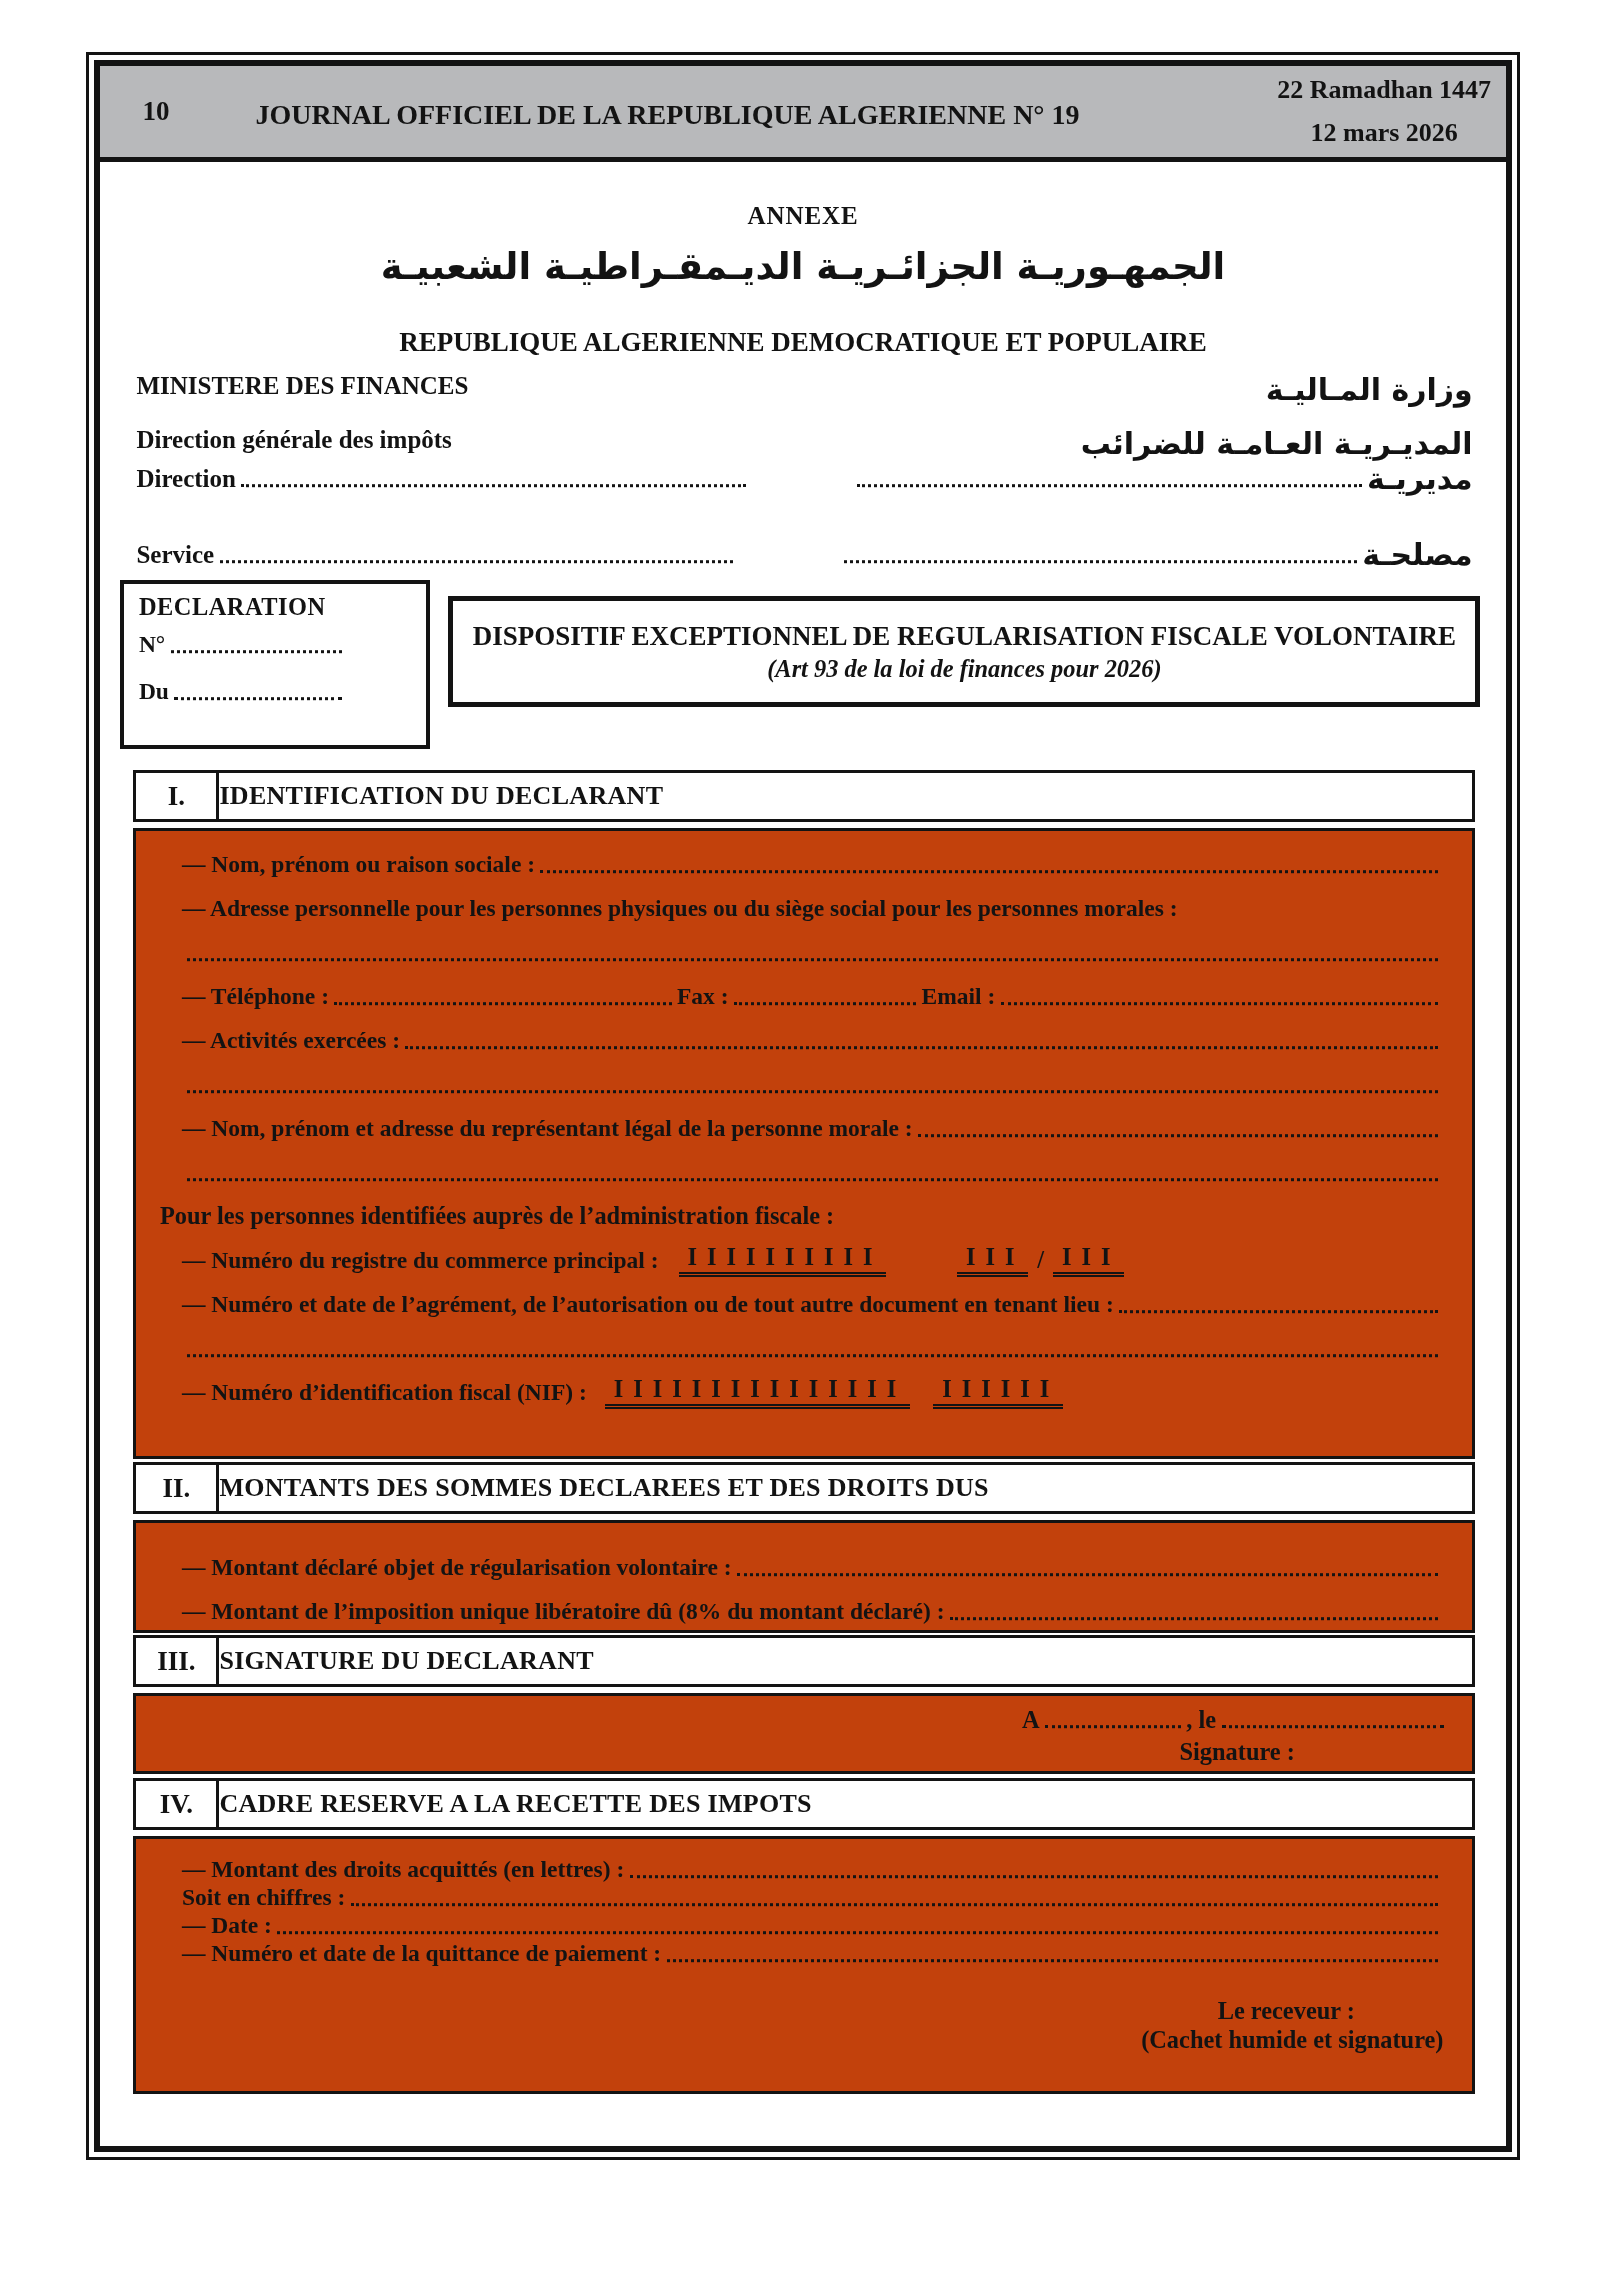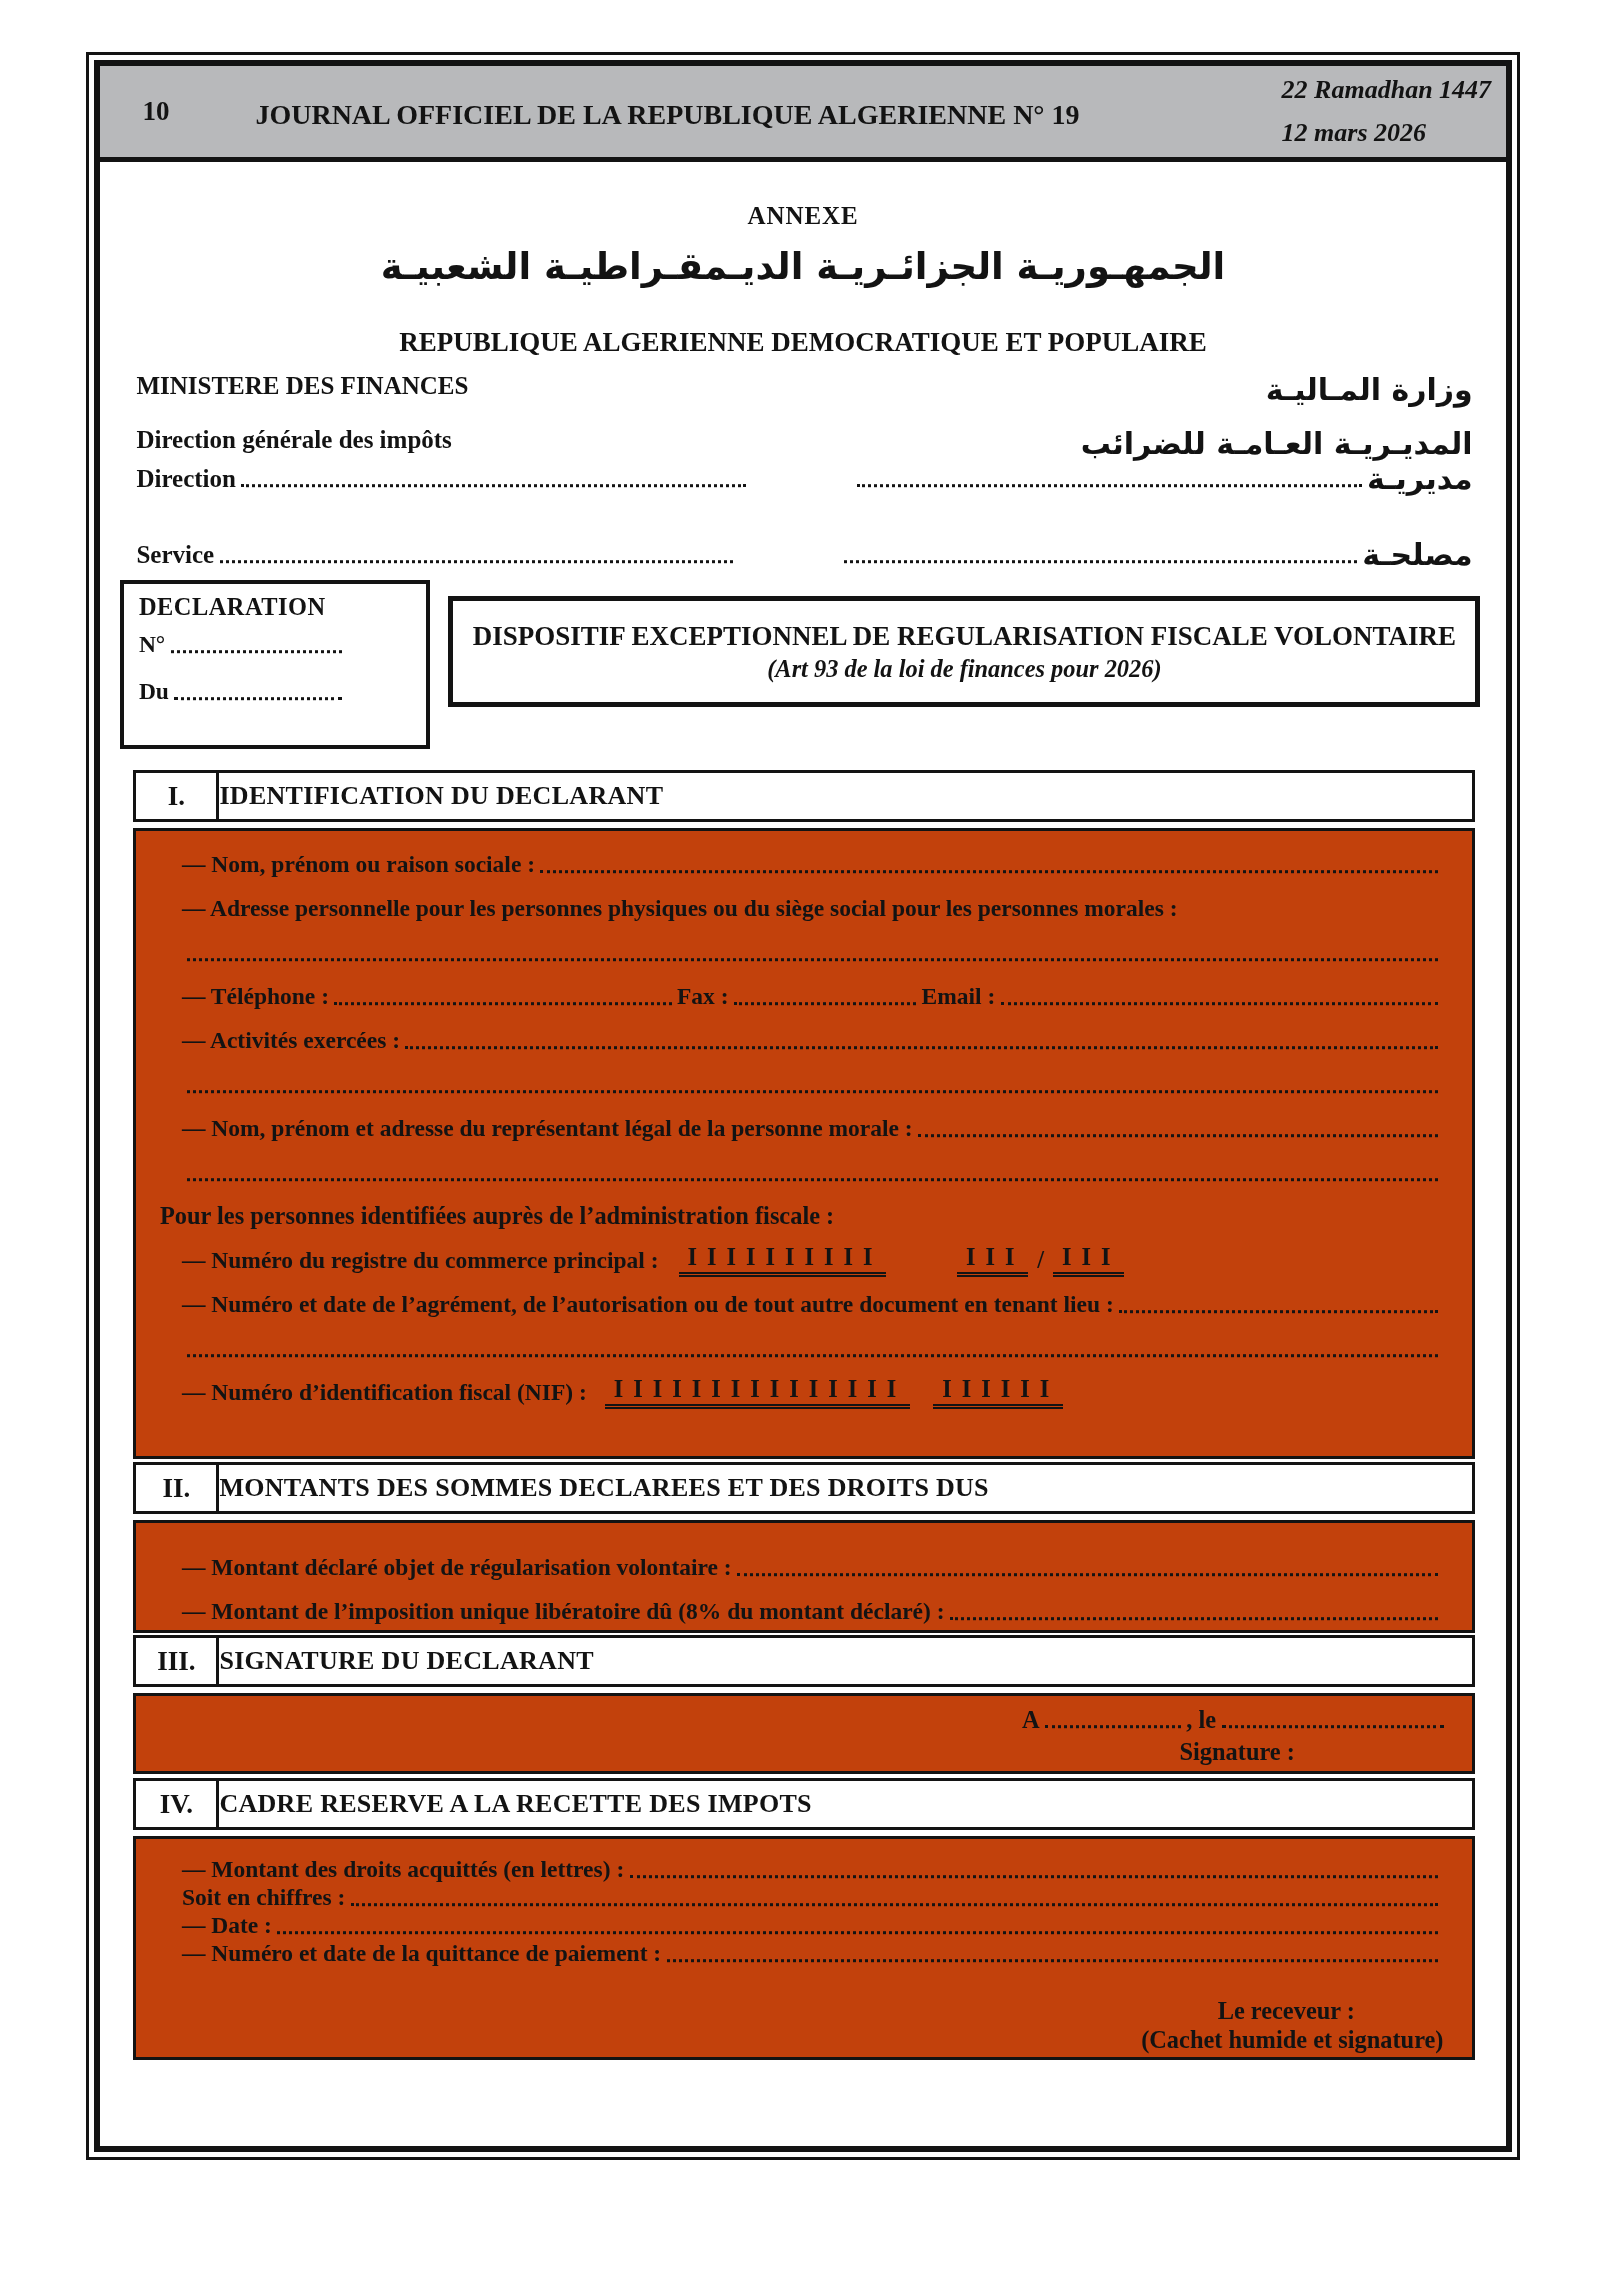--- a/index.html
+++ b/index.html
@@ -7,21 +7,21 @@
         font-family:"Liberation Serif","DejaVu Serif",serif;color:#131313;overflow:hidden;}
 
   
   .frame{position:absolute;left:86px;top:52px;width:1434px;height:2108px;border:3.6px solid #131313;box-sizing:border-box;}
   .frame-inner{position:absolute;left:5.4px;top:5.4px;right:5.4px;bottom:5.4px;border:6.3px solid #131313;}
 
   
   .band{position:absolute;left:0;top:0;right:0;height:96px;background:#b8b9bb;border-bottom:5.4px solid #131313;box-sizing:border-box;}
   .band-number{position:absolute;left:42px;top:30px;font-size:27px;font-weight:bold;}
   .band-title{position:absolute;left:109px;right:380px;top:33px;text-align:center;font-size:28px;font-weight:bold;white-space:nowrap;}
-  .band-dates{position:absolute;right:14.5px;top:1.8px;text-align:left;font-size:26px;font-weight:bold;line-height:43px;font-style:italic;}
+  .band-dates{position:absolute;right:14.5px;top:1.8px;text-align:center;font-size:26px;font-weight:bold;line-height:43px;}
 
   
   .annexe{position:absolute;left:0;right:0;top:136px;text-align:center;font-size:25px;font-weight:bold;letter-spacing:0.9px;}
   .republic-ar{position:absolute;left:0;right:0;top:179px;text-align:center;font-size:37px;font-weight:bold;
                font-family:"DejaVu Sans",sans-serif;direction:rtl;}
   .republic-fr{position:absolute;left:0;right:0;top:261px;text-align:center;font-size:27px;font-weight:bold;}
 
   .two-col{position:absolute;left:36px;right:33px;display:flex;justify-content:space-between;align-items:flex-start;}
   .fr-b{font-size:25px;font-weight:bold;}
   .ar-b{font-size:30px;font-weight:bold;font-family:"DejaVu Sans",sans-serif;direction:rtl;}
@@ -46,21 +46,21 @@
   .sec-head{position:absolute;left:33px;width:1342px;border:3.6px solid #131313;box-sizing:border-box;height:52px;
             display:flex;align-items:stretch;background:#fff;}
   .sec-num{width:80px;border-right:3.6px solid #131313;display:flex;align-items:center;justify-content:center;
            font-size:27px;font-weight:bold;}
   .sec-title{display:flex;align-items:center;font-size:26px;font-weight:bold;letter-spacing:0.3px;}
   .sec-body{position:absolute;left:33px;width:1342px;border:3.6px solid #131313;box-sizing:border-box;background:#c2410c;}
 
   .h1{top:704px;} .b1{top:762px;height:631px;padding:11px 23.5px 0 23.5px;box-sizing:border-box;}
   .h2{top:1396px;} .b2{top:1454px;height:113px;padding:22px 23.5px 0 23.5px;box-sizing:border-box;}
   .h3{top:1569px;} .b3{top:1627px;height:81px;padding:5.4px 23.5px 0 23.5px;box-sizing:border-box;}
-  .h4{top:1712px;} .b4{top:1770px;height:224px;padding:16.3px 23.5px 0 23.5px;box-sizing:border-box;}
+  .h4{top:1712px;} .b4{top:1770px;height:258px;padding:16.3px 23.5px 0 23.5px;box-sizing:border-box;}
 
   .frow{display:flex;align-items:center;height:44px;font-size:23.5px;font-weight:bold;padding:0 5.4px 0 22px;}
   .frow.nolead{padding-right:0;}
   .frow .lbl{white-space:nowrap;}
   .sub-h{font-size:24.4px;font-weight:bold;padding-left:0;}
   .r31{height:28px;}
 
   
   .cells{font-size:24.4px;font-weight:bold;letter-spacing:10px;border-bottom:5.4px double #131313;
          padding:0 3.6px 1.8px 9px;white-space:nowrap;line-height:27px;}

